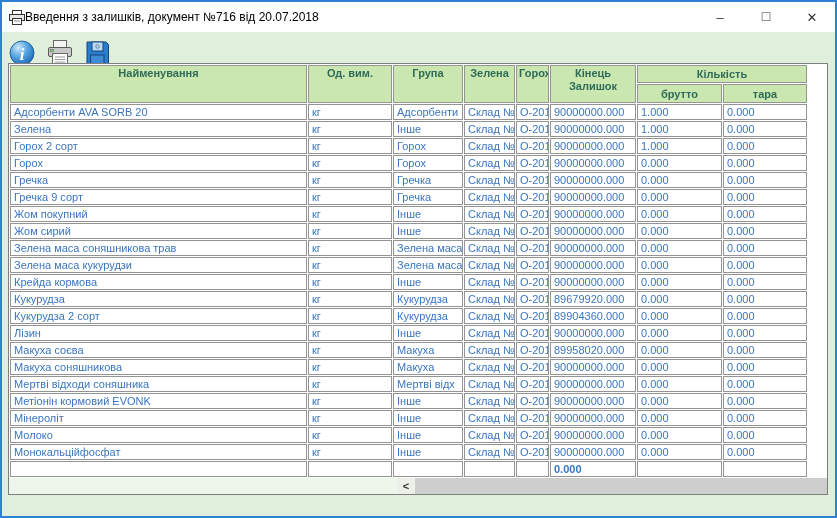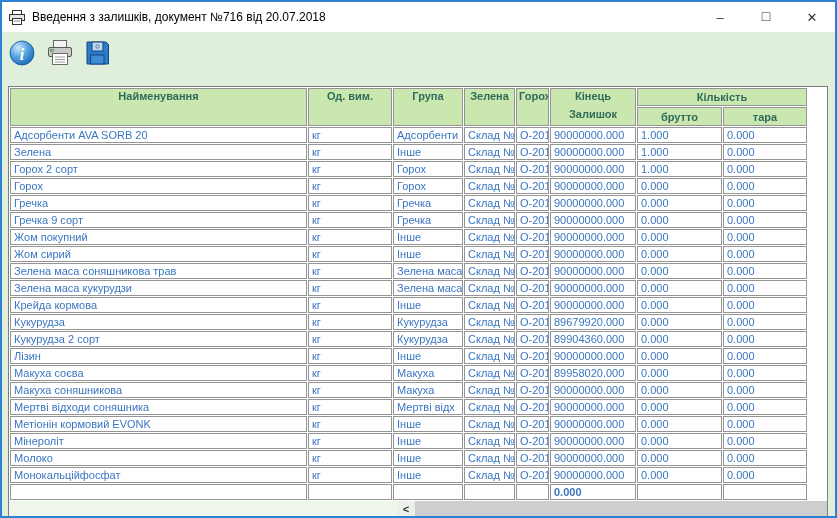--- a/index.html
+++ b/index.html
@@ -4,45 +4,45 @@
 <style>
   html,body{margin:0;padding:0;background:#ffffff;}
   *{box-sizing:border-box;}
   .window{
     position:relative;width:837px;height:518px;
     border:2px solid #2e80d2;background:#e0efdb;
     font-family:"Liberation Sans",sans-serif;overflow:hidden;
   }
   .titlebar{height:30px;background:#ffffff;display:flex;align-items:center;}
   .title-icon{margin-left:7px;display:flex;align-items:center;}
-  .title-text{margin-left:7px;font-size:12px;color:#000;}
+  .title-text{font-size:12px;color:#000;}
   .win-controls{margin-left:auto;display:flex;height:100%;}
   .win-btn{width:46px;height:100%;display:flex;align-items:center;justify-content:center;color:#333;}
   .win-btn .g-min{font-size:13px;}
   .win-btn .g-max{font-size:14px;margin-top:-2px;}
   .win-btn .g-close{font-size:13px;}
   .toolbar{margin:9px 0 0 7px;display:flex;align-items:center;gap:11px;height:28px;}
   .tb-btn{display:flex;align-items:center;justify-content:center;cursor:pointer;}
 
   .grid-wrap{
-    position:absolute;left:6px;top:84px;width:820px;
+    position:absolute;left:6px;top:61px;width:820px;
     border:1px solid #7e7e7e;background:#ffffff;
   }
   table.grid{border-collapse:separate;border-spacing:1px;table-layout:fixed;width:799px;background:#ffffff;}
   table.grid th, table.grid td{
     border:1px solid #949494;font-size:11px;white-space:nowrap;overflow:hidden;
   }
   table.grid th{
     background:#cae7b0;color:#2f6b58;font-weight:bold;text-align:center;padding:1px 2px;
   }
   tr.h1 th{height:18px;}
   tr.h2 th{height:19px;}
   th.merged{vertical-align:top;padding-top:5px;}
   th.end-col div{line-height:13px;}
-  th.end-col div + div{margin-top:5px;}
+  th.end-col div + div{}
   table.grid td{
     color:#3a76c0;background:#ffffff;height:16px;padding:1px 3px;text-align:left;
   }
   td.num{text-align:right;}
   td.sel{background:#cfeac2;margin-left:35px;}
   td.cyan{background:#a8f2f4;}
   td.cream{background:#fcfcdc;}
   td.foot{background:#cae7b0;height:17px;}
   td.foot-num{color:#17365d;font-weight:bold;}
 

